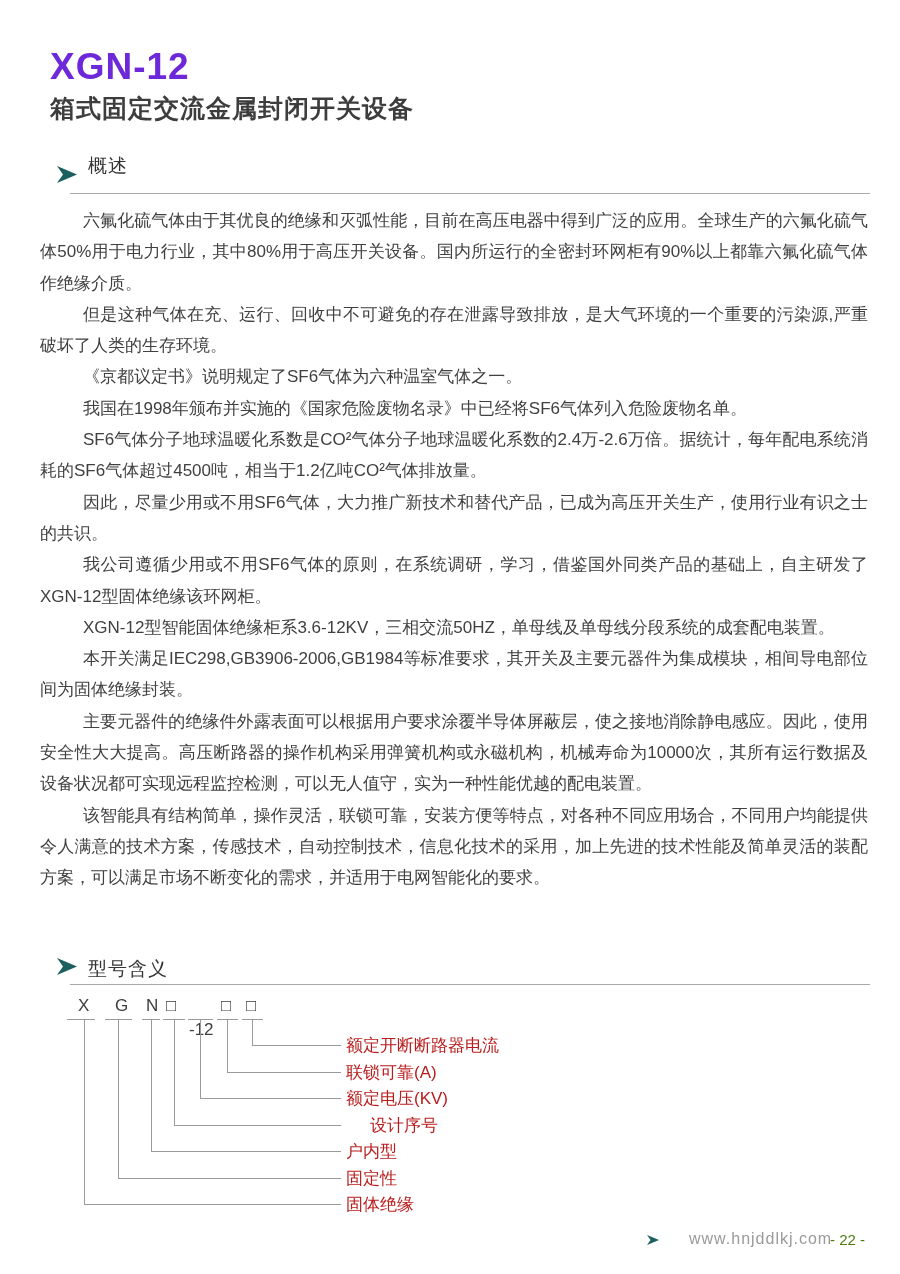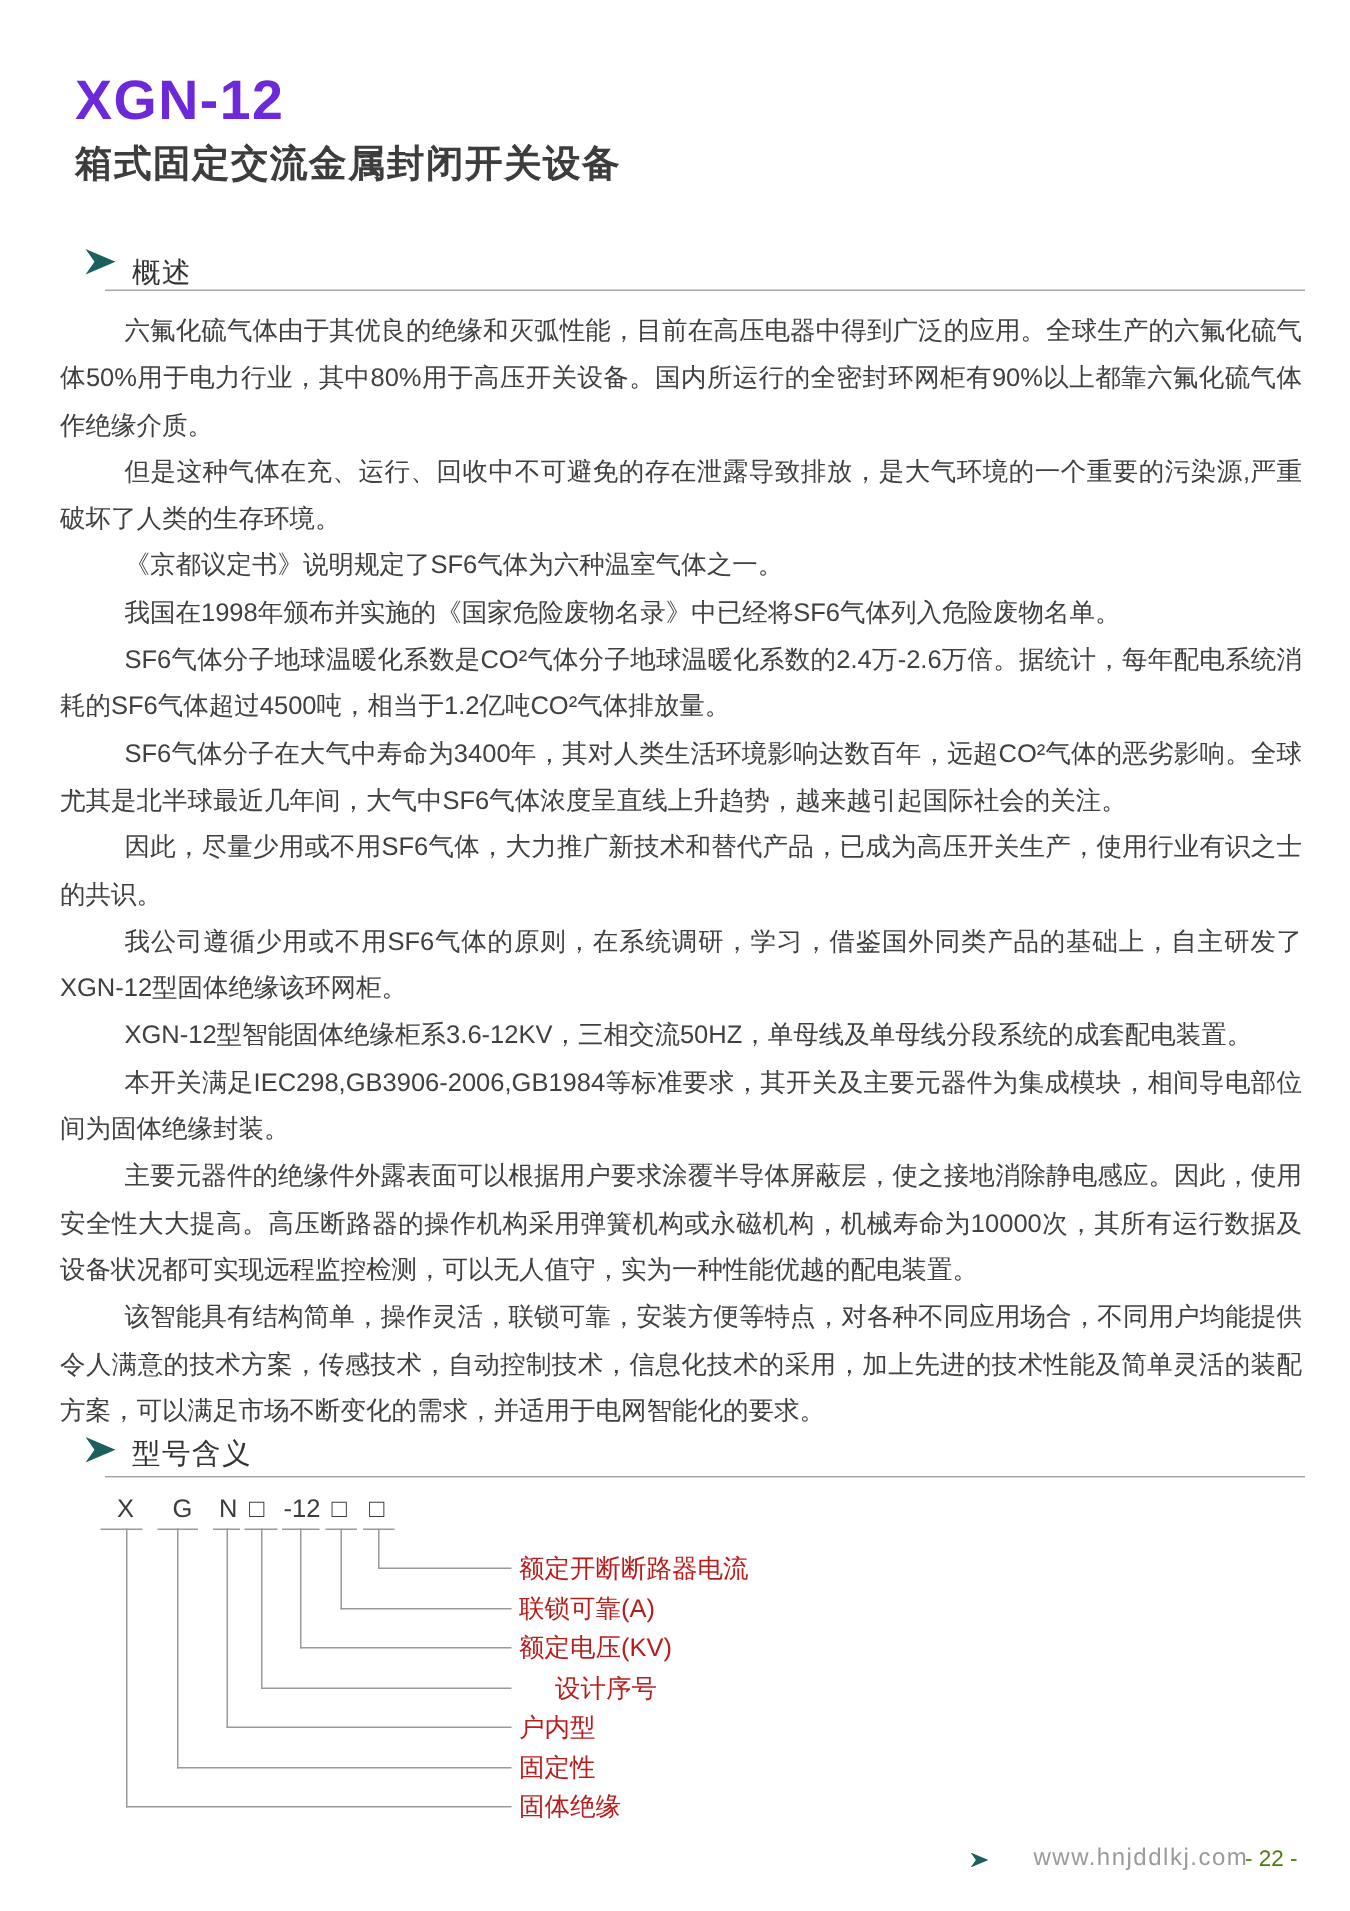--- a/index.html
+++ b/index.html
@@ -75,48 +75,47 @@
 </style>
 </head>
 <body>
 
 <div class="page">
 
   <div class="doc-title">XGN-12</div>
   <div class="doc-subtitle">箱式固定交流金属封闭开关设备</div>
 
   <span class="arrow head" style="left:57px; top:166px;"></span>
-  <div class="section-head" style="left:88px; top:169px;">概述</div>
+  <div class="section-head" style="left:88px; top:153px;">概述</div>
   <div class="rule" style="left:70px; top:193px; width:800px;"></div>
 
   <div class="body-text">
     <p>六氟化硫气体由于其优良的绝缘和灭弧性能，目前在高压电器中得到广泛的应用。全球生产的六氟化硫气体50%用于电力行业，其中80%用于高压开关设备。国内所运行的全密封环网柜有90%以上都靠六氟化硫气体作绝缘介质。</p>
     <p>但是这种气体在充、运行、回收中不可避免的存在泄露导致排放，是大气环境的一个重要的污染源,严重破坏了人类的生存环境。</p>
     <p>《京都议定书》说明规定了SF6气体为六种温室气体之一。</p>
     <p>我国在1998年颁布并实施的《国家危险废物名录》中已经将SF6气体列入危险废物名单。</p>
     <p>SF6气体分子地球温暖化系数是CO²气体分子地球温暖化系数的2.4万-2.6万倍。据统计，每年配电系统消耗的SF6气体超过4500吨，相当于1.2亿吨CO²气体排放量。</p>
-    <p>SF6气体分子在大气中寿命为3400年，其对人类生活环境影响达数百年，远超CO²气体的恶劣影响。全球尤其是北半球最近几年间，大气中SF6气体浓度呈直线上升趋势，越来越引起国际社会的关注。</p>
     <p>因此，尽量少用或不用SF6气体，大力推广新技术和替代产品，已成为高压开关生产，使用行业有识之士的共识。</p>
     <p>我公司遵循少用或不用SF6气体的原则，在系统调研，学习，借鉴国外同类产品的基础上，自主研发了XGN-12型固体绝缘该环网柜。</p>
     <p>XGN-12型智能固体绝缘柜系3.6-12KV，三相交流50HZ，单母线及单母线分段系统的成套配电装置。</p>
     <p>本开关满足IEC298,GB3906-2006,GB1984等标准要求，其开关及主要元器件为集成模块，相间导电部位间为固体绝缘封装。</p>
     <p>主要元器件的绝缘件外露表面可以根据用户要求涂覆半导体屏蔽层，使之接地消除静电感应。因此，使用安全性大大提高。高压断路器的操作机构采用弹簧机构或永磁机构，机械寿命为10000次，其所有运行数据及设备状况都可实现远程监控检测，可以无人值守，实为一种性能优越的配电装置。</p>
     <p>该智能具有结构简单，操作灵活，联锁可靠，安装方便等特点，对各种不同应用场合，不同用户均能提供令人满意的技术方案，传感技术，自动控制技术，信息化技术的采用，加上先进的技术性能及简单灵活的装配方案，可以满足市场不断变化的需求，并适用于电网智能化的要求。</p>
 
   </div>
 
   <span class="arrow head" style="left:57px; top:958px;"></span>
   <div class="section-head" style="left:88px; top:956px;">型号含义</div>
   <div class="rule" style="left:70px; top:984px; width:800px;"></div>
 
   <span class="code-part" style="left:78px;">X</span>
   <span class="code-part" style="left:115px;">G</span>
   <span class="code-part" style="left:146px;">N</span>
   <span class="code-part" style="left:166px;">□</span>
-  <span class="code-part" style="left:189px;">-12</span>
+  <span class="code-part" style="left:189px;margin-top:24px;">-12</span>
   <span class="code-part" style="left:221px;">□</span>
   <span class="code-part" style="left:246px;">□</span>
 
   <div class="tick" style="left:67px;  width:28px;"></div>
   <div class="tick" style="left:105px; width:27px;"></div>
   <div class="tick" style="left:142px; width:18px;"></div>
   <div class="tick" style="left:163px; width:22px;"></div>
   <div class="tick" style="left:188px; width:25px;"></div>
   <div class="tick" style="left:217px; width:21px;"></div>
   <div class="tick" style="left:242px; width:21px;"></div>

